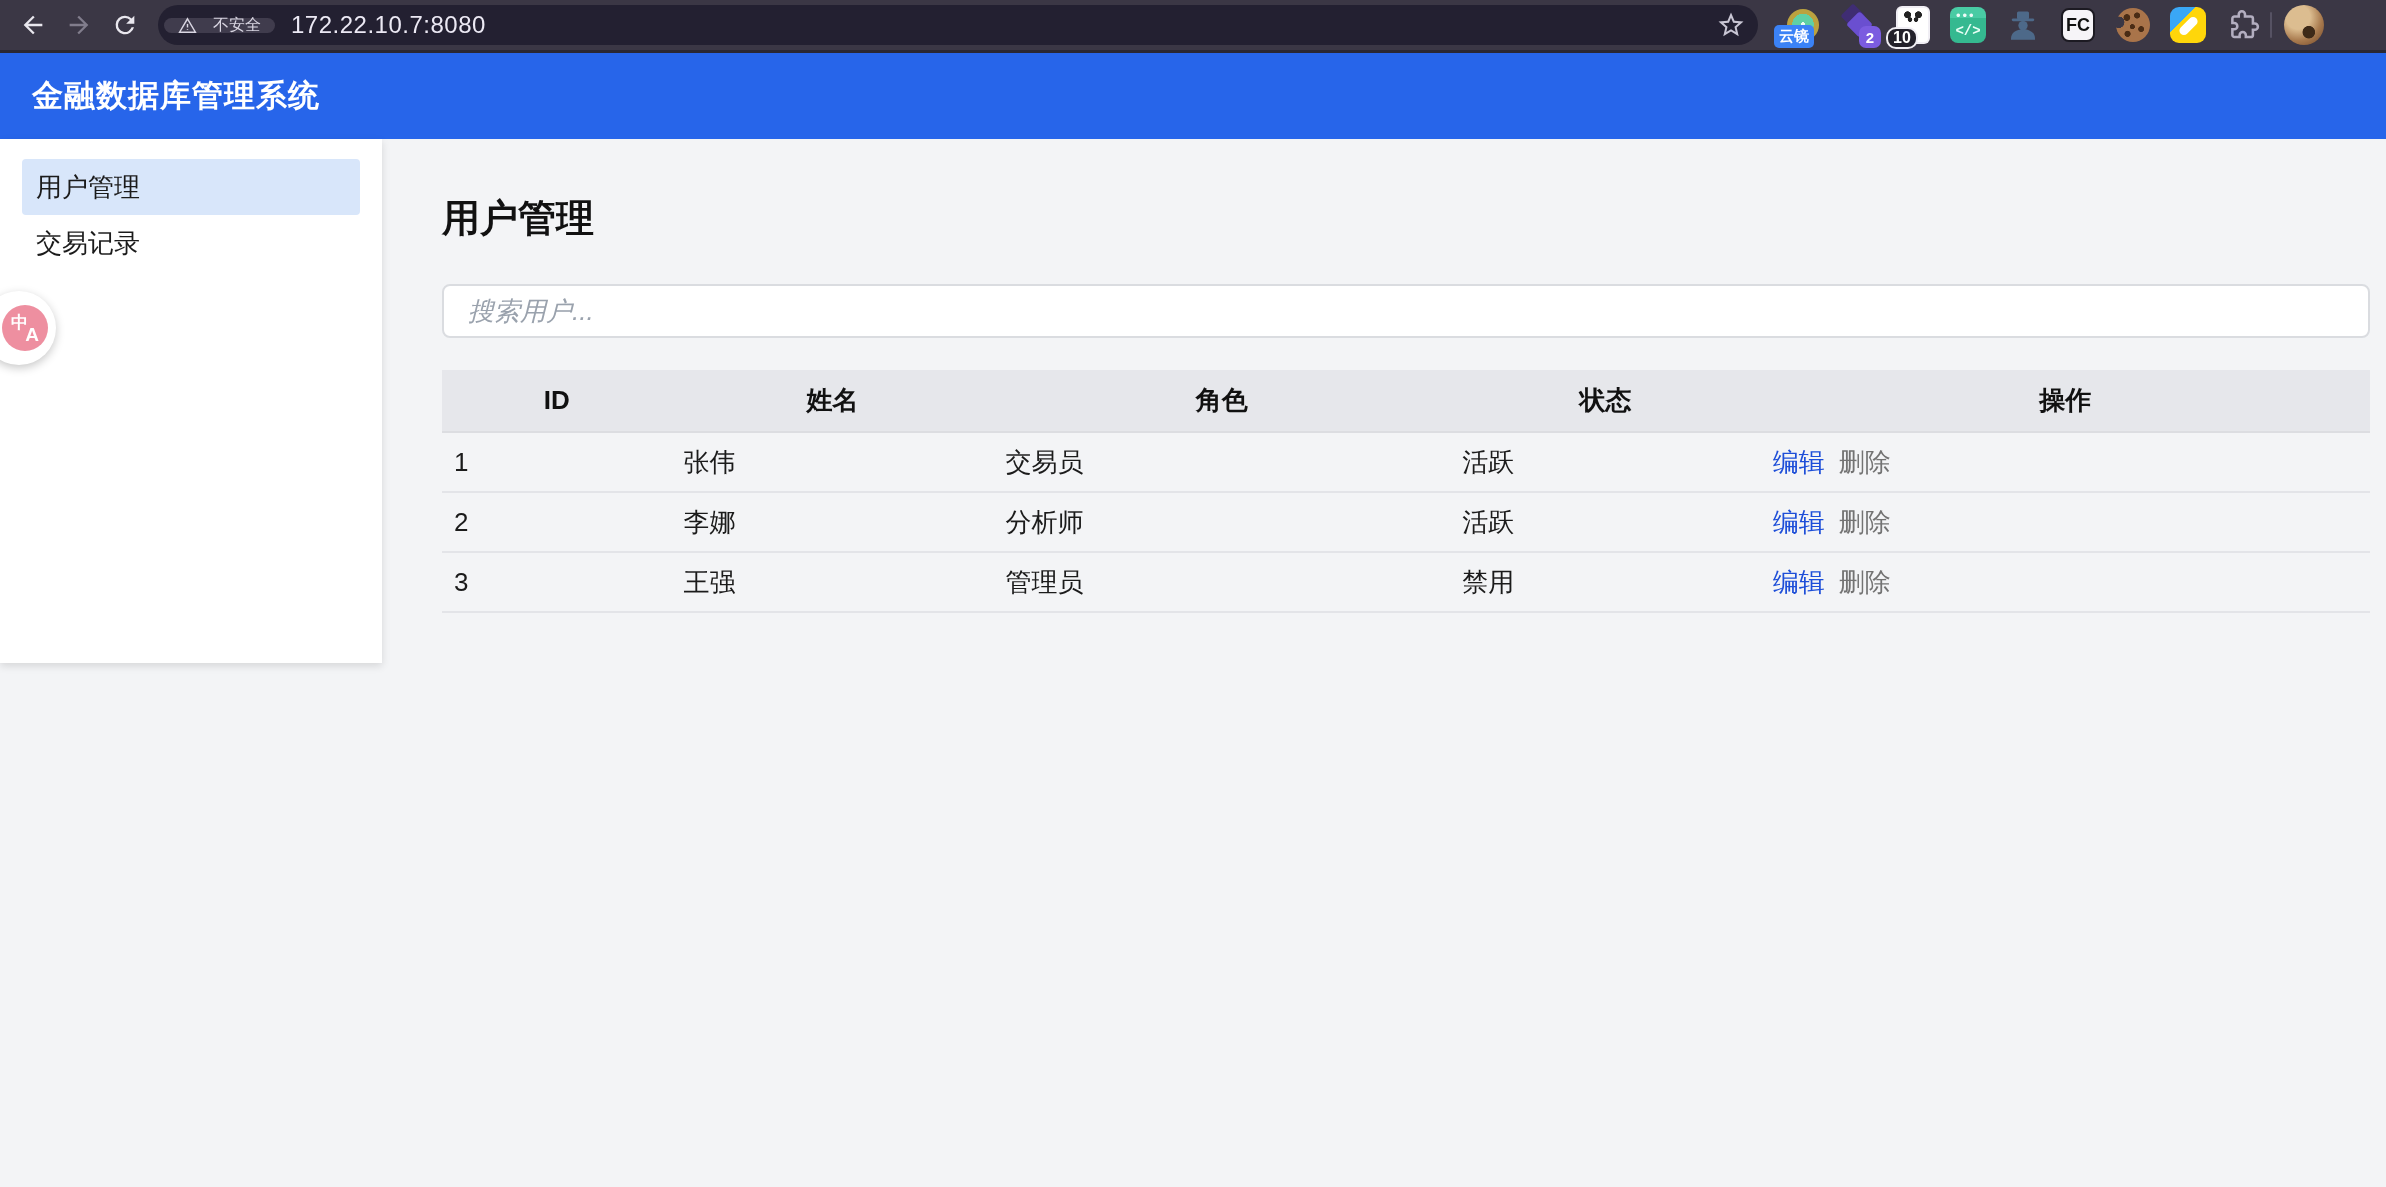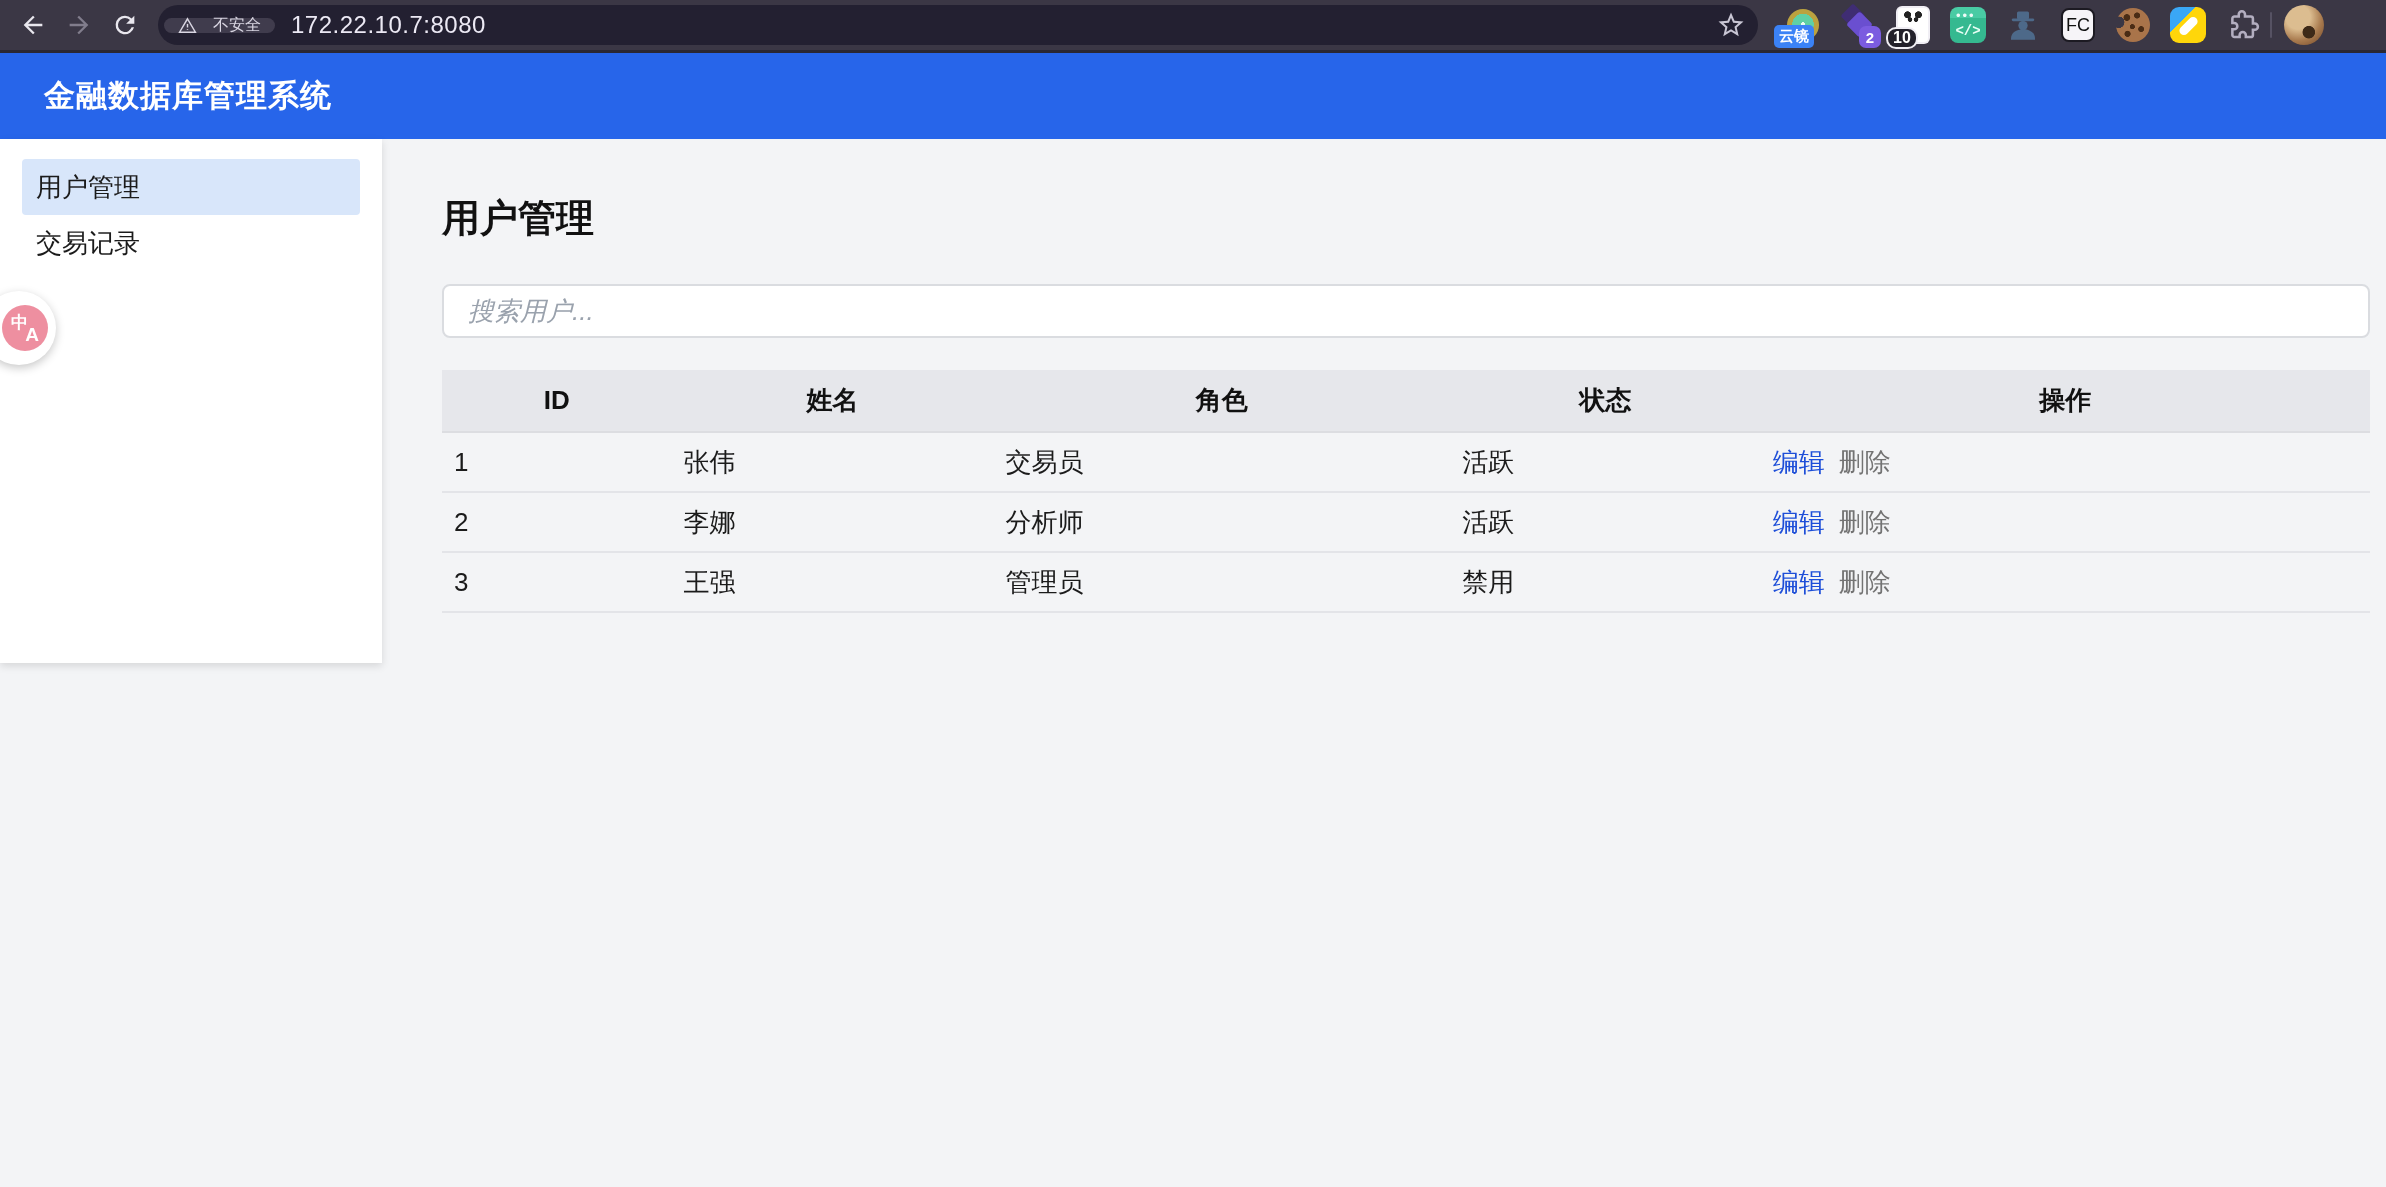--- a/index.html
+++ b/index.html
@@ -53,21 +53,21 @@
   .code-sq { width: 36px; height: 36px; border-radius: 8px; position: relative;
     background: linear-gradient(#49cba4 0 11px, #35b990 11px); }
   .code-dots { position: absolute; top: 1px; left: 6px; color: rgba(255,255,255,.9);
     font-size: 13px; letter-spacing: 2px; }
   .code-txt { position: absolute; bottom: 4px; left: 0; right: 0; text-align: center;
     color: #eafff6; font-size: 14px; font-weight: bold; font-family: "Liberation Mono", monospace; }
   
   .detective svg { width: 36px; height: 36px; fill: #567fa6; opacity: .7; }
   
   .fc-sq { width: 34px; height: 34px; background: #f6f4f8; border: 2px solid #1c1a22;
-    border-radius: 8px; color: #111; font-size: 18px; font-weight: normal;
+    border-radius: 8px; color: #111; font-size: 18px; font-weight: bold;
     display: flex; align-items: center; justify-content: center; }
   
   .cookie { width: 34px; height: 34px; border-radius: 50%; background:
       radial-gradient(circle at 8% 42%, #3b3745 0 15%, transparent 16%),
       radial-gradient(circle at 32% 28%, #4a2c15 0 9%, transparent 11%),
       radial-gradient(circle at 62% 22%, #4a2c15 0 8%, transparent 10%),
       radial-gradient(circle at 48% 55%, #4a2c15 0 9%, transparent 11%),
       radial-gradient(circle at 74% 62%, #4a2c15 0 8%, transparent 10%),
       radial-gradient(circle at 34% 76%, #4a2c15 0 8%, transparent 10%),
       #a9744a; }
@@ -78,21 +78,21 @@
     border-radius: 5px; transform: rotate(45deg); }
   
   .puzzle svg { width: 34px; height: 34px; fill: none; stroke: #b3aec0; stroke-width: 1.8; }
   .tb-sep { width: 2px; height: 26px; background: #565263; border-radius: 1px; margin: 0 12px 0 6px; }
   .avatar { width: 40px; height: 40px; border-radius: 50%; cursor: pointer; background:
       radial-gradient(circle at 62% 68%, #3e2a18 0 16%, transparent 18%),
       radial-gradient(circle at 35% 30%, #dcbd90 0 32%, #a87a4e 62%, #6e4527 100%); }
 
   
   .app-header { height: 86px; background: #2765ea; display: flex; align-items: center;
-    padding-left: 44px; }
+    padding-left: 32px; }
   .app-title { color: #fff; font-size: 31px; font-weight: bold; letter-spacing: 1px; }
 
   
   .page { display: flex; align-items: flex-start; height: 1048px; }
   .sidebar { width: 382px; height: 524px; background: #fff; flex: none; position: relative;
     box-shadow: 0 3px 8px rgba(0,0,0,.12); padding: 20px 22px; }
   .side-item { height: 56px; line-height: 56px; padding-left: 14px; font-size: 26px;
     color: #1b1b1b; border-radius: 4px; cursor: pointer; }
   .side-item.active { background: #d8e6fa; }
   .translate-fab { position: absolute; left: -18px; top: 152px; width: 74px; height: 74px;

